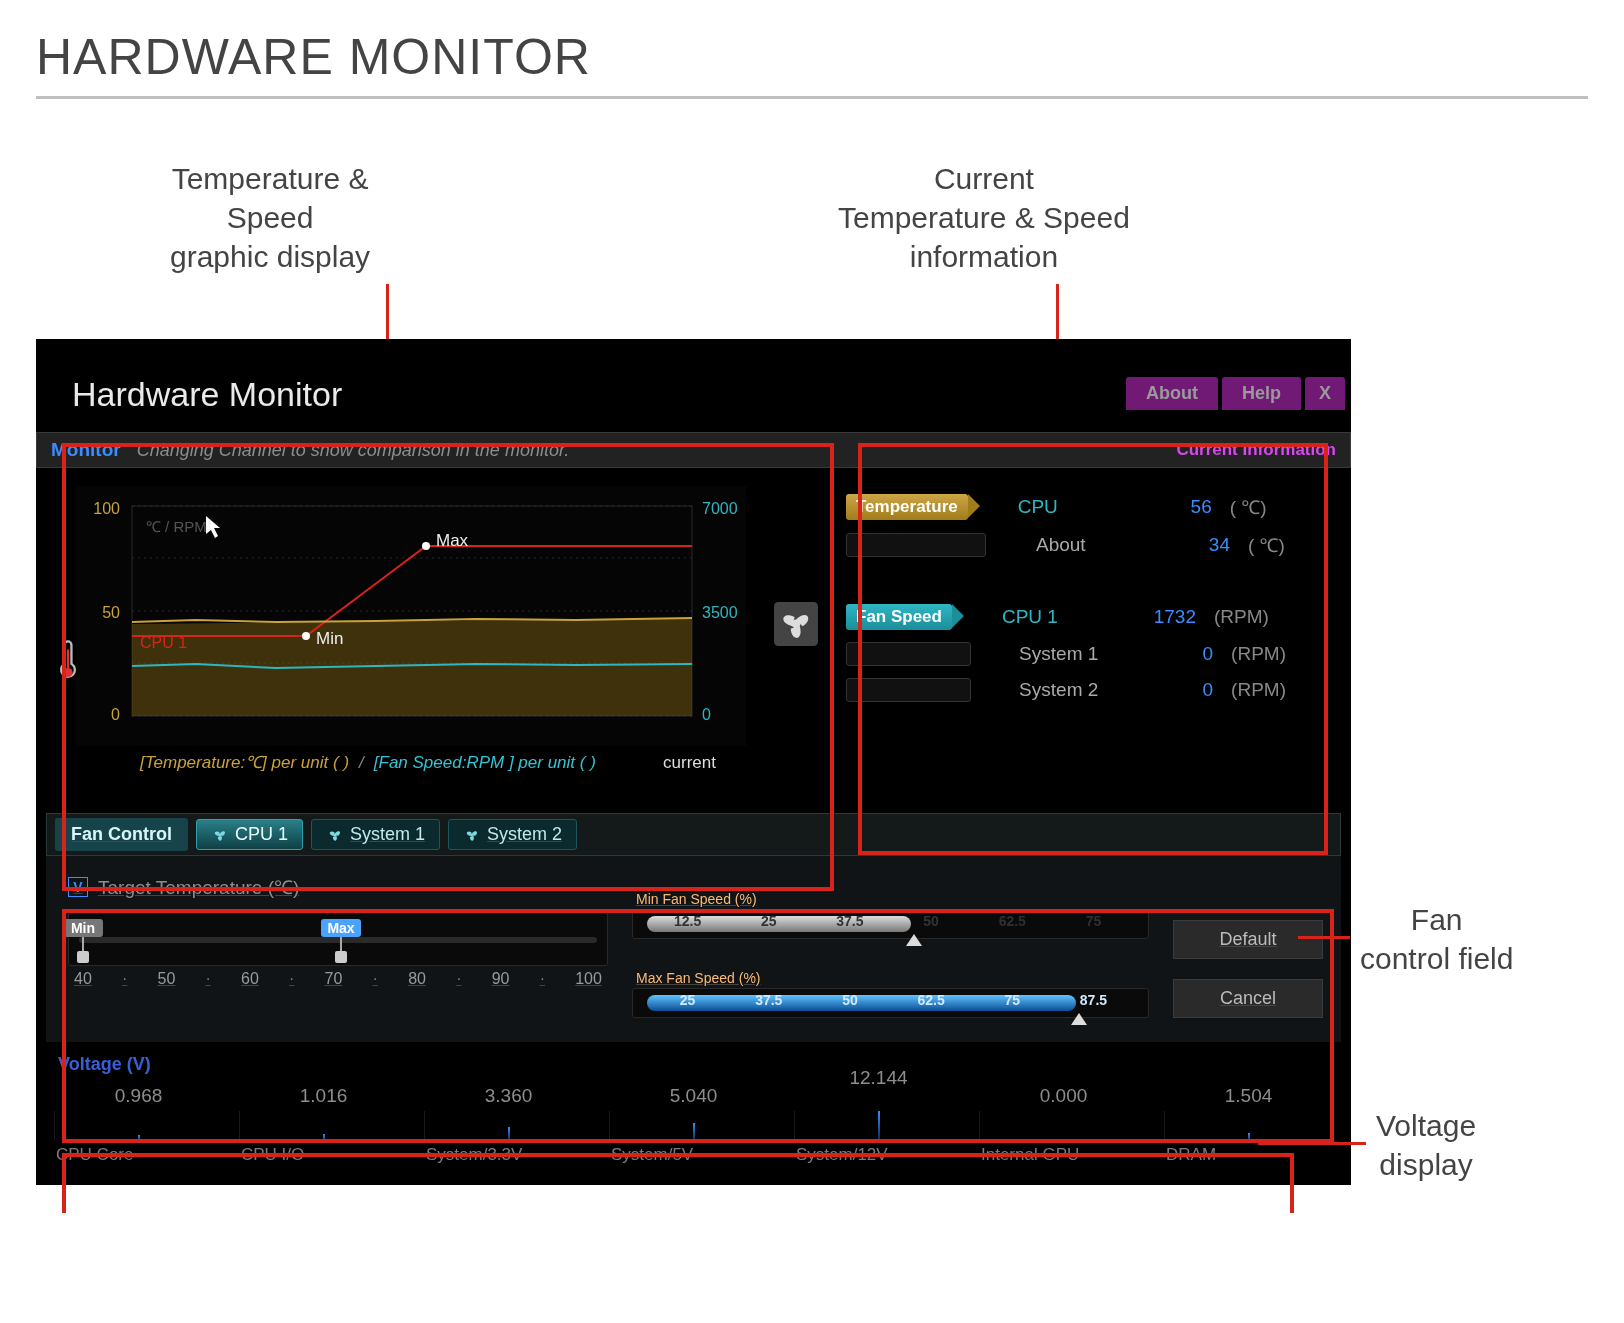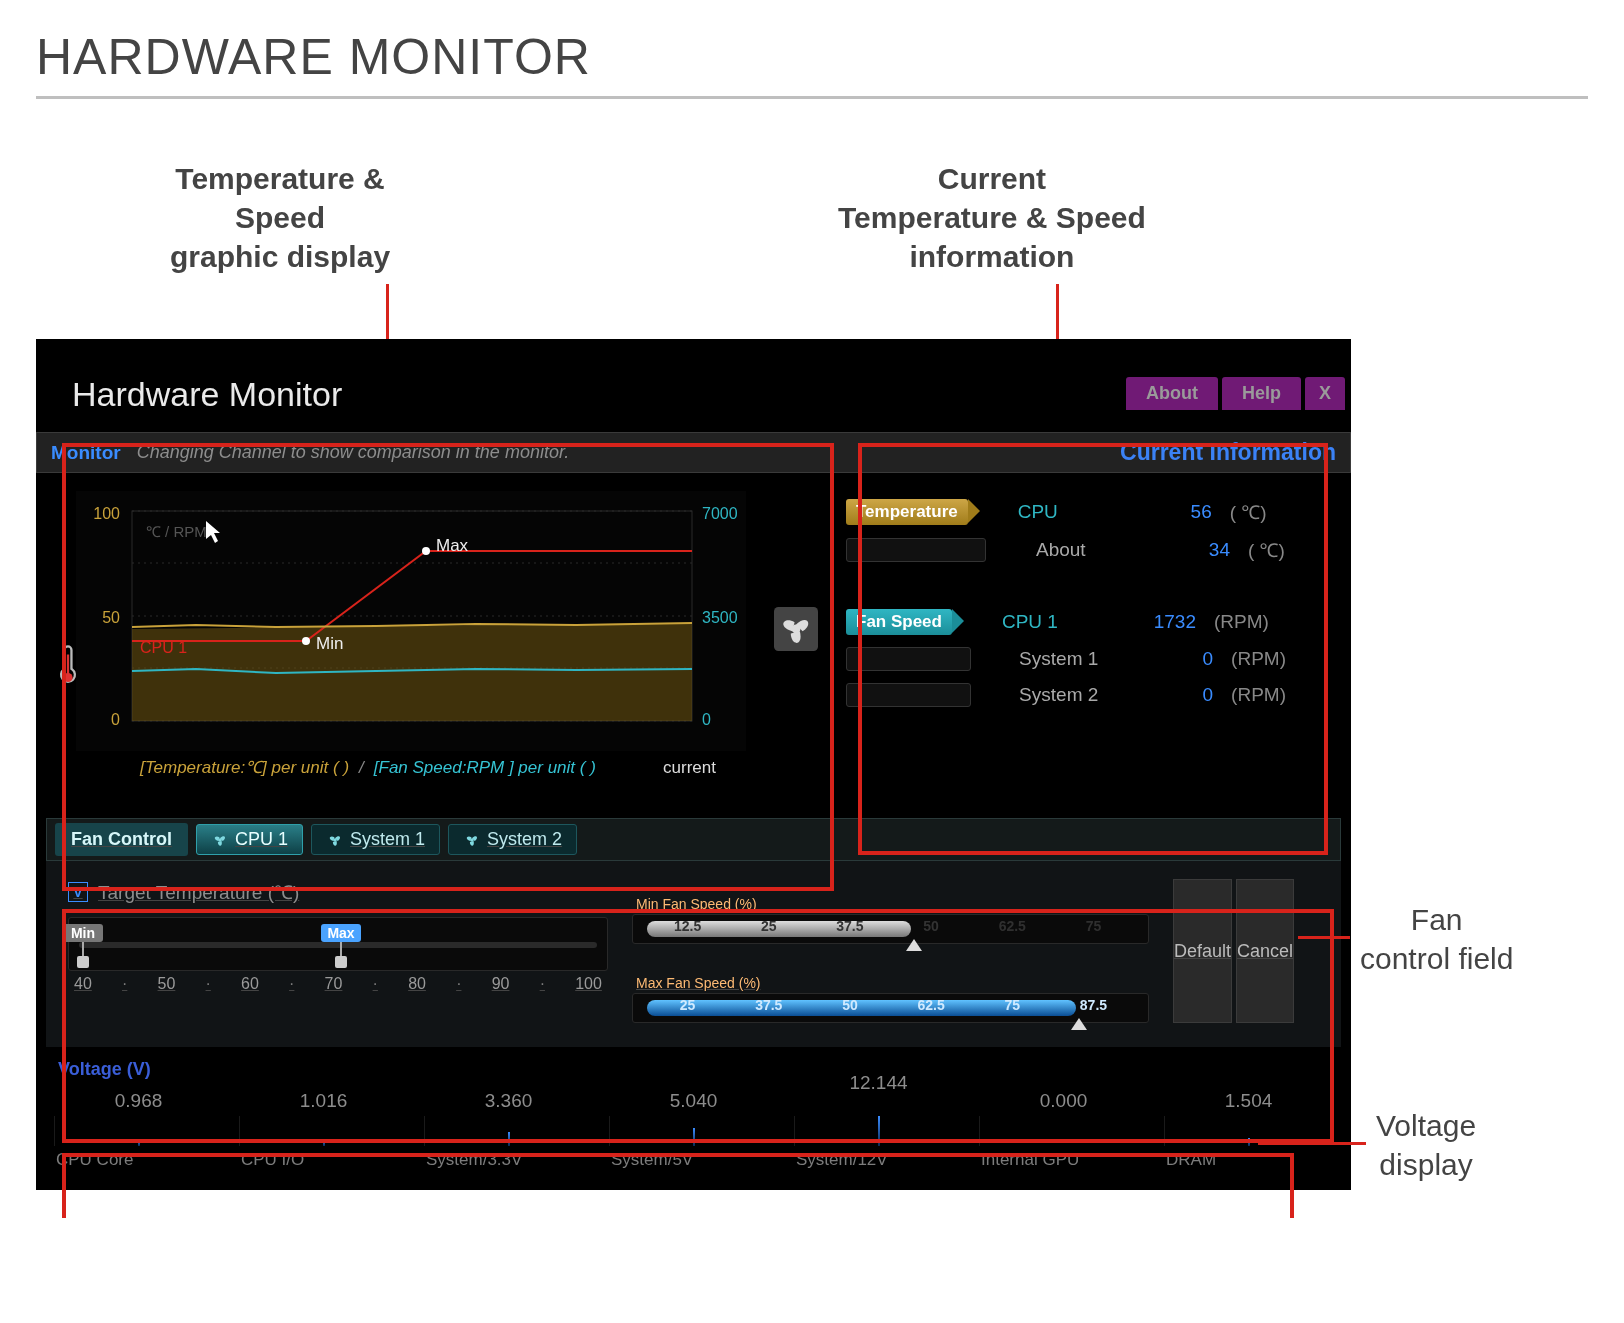--- a/index.html
+++ b/index.html
@@ -1,21 +1,21 @@
 <!DOCTYPE html>
 <html><head>
 <meta charset="utf-8">
 <style>
   * { box-sizing: border-box; margin: 0; padding: 0; }
   html, body { width: 1624px; background: #fff; font-family: Arial, Helvetica, sans-serif; color: #444; }
   .page { padding: 28px 36px; }
   h1.page-title { font-weight: 400; font-size: 50px; letter-spacing: 1px; color: #444; border-bottom: 3px solid #bfbfbf; padding-bottom: 10px; margin-bottom: 60px; }
 
   .annotations-row { position: relative; height: 180px; }
-  .ann-label { position: absolute; font-size: 30px; color: #444; text-align: center; line-height: 1.3; white-space: pre; font-weight: bold; }
+  .ann-label { position: absolute; font-size: 30px; color: #444; text-align: center; line-height: 1.3; white-space: pre; }
   .ann-line  { position: absolute; width: 3px; background: #d8231b; }
 
   .right-ann { position: absolute; font-size: 30px; color: #444; text-align: center; line-height: 1.3; }
   .right-ann .hline { position:absolute; height:3px; background:#d8231b; }
 
   
   .app-shell { position: relative; width: 1315px; background:#000; padding: 0 0 6px 0; }
   .app-inner { position: relative; }
   .app-titlebar { position:relative; padding: 36px 0 18px 36px; }
   .app-title { font-size: 34px; font-weight: 300; color:#eaeaea; font-family: "Segoe UI",Arial,sans-serif; }
@@ -23,21 +23,21 @@
   .tb-btn { background:#701a75; color:#9a9a9a; font-size:18px; font-weight:bold; padding:6px 20px; border:none; border-radius:3px 3px 0 0; }
   .tb-btn.x { padding:6px 14px; }
 
   
   .callout { position:absolute; border:4px solid #d8231b; pointer-events:none; }
 
   
   .panel-bar { background:#222; border:1px solid #3a3a3a; padding:6px 14px; display:flex; align-items:center; gap:16px; font-size:19px; }
   .panel-bar .head { color:#3a8cff; font-weight:bold; }
   .panel-bar .sub  { color:#8d8d8d; font-style:italic; font-size:18px; }
-  .panel-bar .rhead{ margin-left:auto; color:#3b82f6; font-weight:bold; font-size:23px; }
+  .panel-bar .rhead{ margin-left:auto; color:#d946ef; font-weight:bold; font-size:17px; }
 
   .monitor-row { display:flex; gap:28px; padding: 18px 26px 8px 40px; position:relative; }
   .axis-icon { width:40px; height:40px; position:absolute; }
   .thermo-icon { left:18px; top:170px; color:#aaa; }
 
   .chart-wrap { position:relative; }
   svg.chart { display:block; background:#050505; }
   .chart-footer { color:#c9a23a; font-size:17px; font-style:italic; padding:4px 10px 4px 64px; display:flex; gap:10px; align-items:flex-end; }
   .chart-footer .blue { color:#35c3d3; }
   .chart-footer .right { margin-left:auto; color:#ddd; font-style:normal; margin-right:20px; }
@@ -84,21 +84,21 @@
   .speed-label{ color:#fdba74; font-size:14px; margin:17px 0 2px 4px; }
   .speed-slider{ position:relative; height:30px; background:#0a0a0a; border:1px solid #292929; border-radius:3px; }
   .speed-track{ position:absolute; left:14px; right:14px; top:6px; height:16px; border-radius:8px; }
   .speed-track.grey{ background:linear-gradient(#ddd,#777); }
   .speed-track.blue{ background:linear-gradient(#60c2ff,#0a4e95); }
   .speed-ticks{ position:absolute; left:14px; right:14px; top:3px; display:flex; gap:0; font-size:14px; color:#333; font-weight:bold; }
   .speed-ticks span{ flex:1; text-align:center; }
   .speed-ticks span.off{ color:#555; opacity:.5; }
   .speed-knob{ position:absolute; top:24px; width:0; height:0; border-left:8px solid transparent; border-right:8px solid transparent; border-bottom:12px solid #ddd; }
 
-  .fc-side { width:150px; display:flex; flex-direction:row; gap:4px; }
+  .fc-side { width:150px; display:flex; flex-direction:column; gap:20px; justify-content:flex-end; }
   .fc-side button{ background:#2a2a2a; border:1px solid #3b3b3b; color:#bbb; font-size:18px; padding:8px 0; }
 
   
   .volt-title{ color:#3a5ed8; font-weight:bold; font-size:18px; padding:4px 12px; }
   .volt-row{ display:flex; padding:2px 0 4px 0; }
   .volt-cell{ flex:1; position:relative; padding:4px 8px; }
   .volt-val{ color:#8d8d8d; font-size:19px; text-align:center; padding-bottom:4px; }
   .volt-val.high{ position:relative; top:-18px; }
   .volt-bar-wrap{ height:30px; display:flex; align-items:flex-end; justify-content:center; border-left:1px solid #1a1a1a; }
   .volt-bar{ width:2px; background:linear-gradient(#3a8cff, #0a2a55); }

